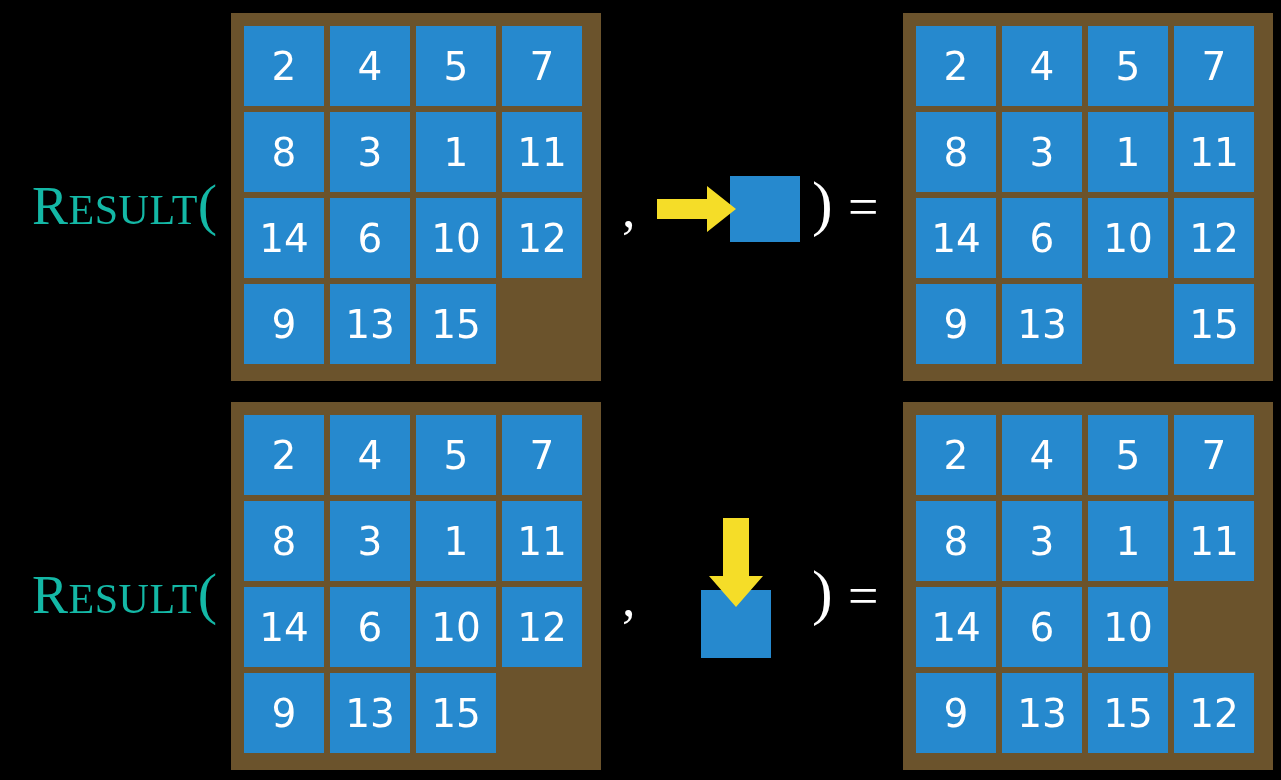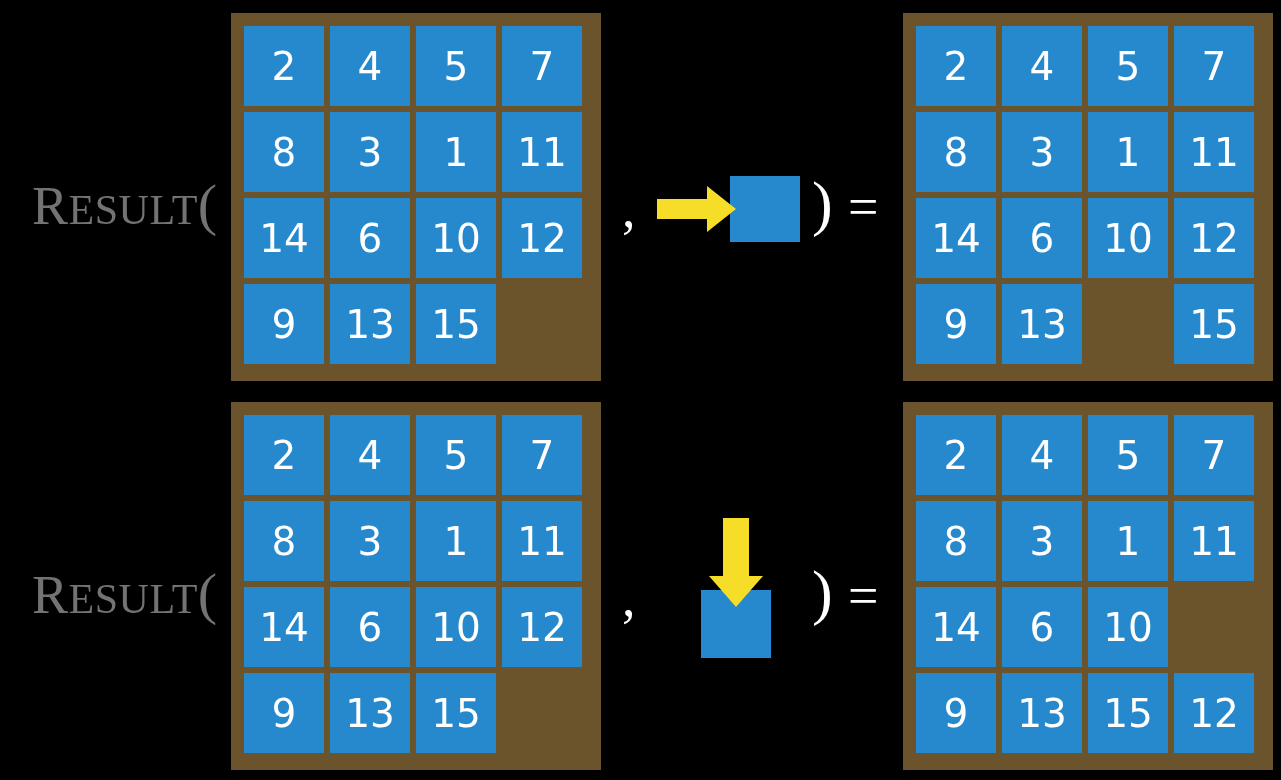--- a/index.html
+++ b/index.html
@@ -16,21 +16,21 @@
   #stage {
     position: relative;
     width: 1281px;
     height: 780px;
     background: #000000;
   }
 
   
   .result-label {
     position: absolute;
-    color: #737373;
+    color: #14b8a6;
     font-family: "Liberation Serif", serif;
     font-weight: 400;
     white-space: nowrap;
     line-height: 1;
     letter-spacing: 0.5px;
   }
   .result-label .cap {
     font-size: 54px;
   }
   .result-label .small {

